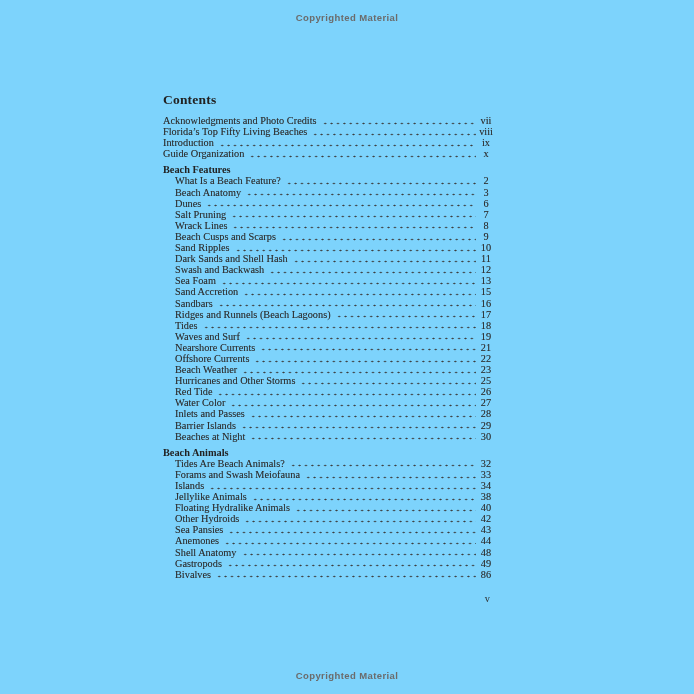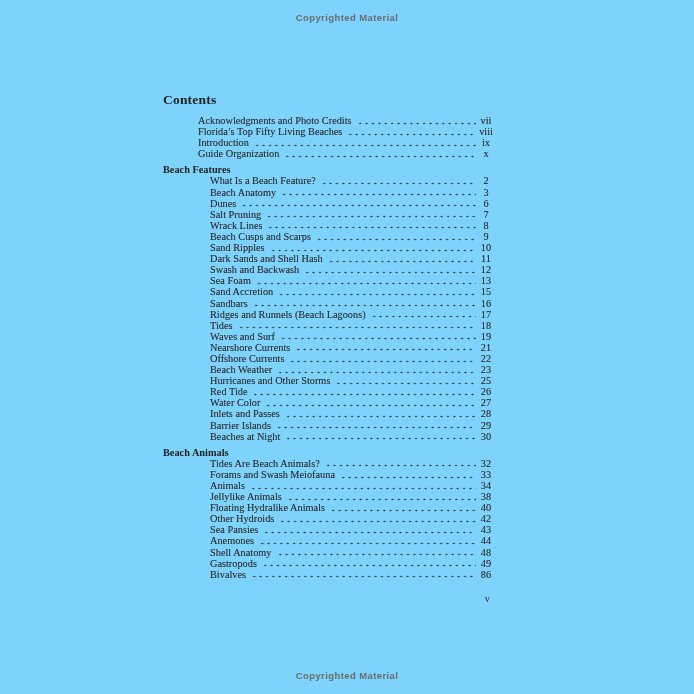--- a/index.html
+++ b/index.html
@@ -54,21 +54,20 @@
   }
   .toc-row {
     display: flex;
     align-items: baseline;
     white-space: nowrap;
   }
   .toc-row.indent { padding-left: 12px; }
   .toc-title {
     flex: 0 0 auto;
     text-shadow: 0 0 0.4px rgba(40,40,40,0.4);
-    margin-left: 35px;
   }
   .toc-leader {
     flex: 1 1 auto;
     min-width: 8px;
     height: 3px;
     align-self: flex-end;
     margin: 0 3px 1.5px 5px;
     background-image: radial-gradient(circle, #3c3c3c 0.85px, rgba(0,0,0,0) 1.05px);
     background-size: 6.4px 3px;
     background-repeat: repeat-x;
@@ -244,21 +243,21 @@
           <span class="toc-title">Tides Are Beach Animals?</span>
           <span class="toc-leader"></span>
           <span class="toc-page">32</span>
         </div>
         <div class="toc-row indent">
           <span class="toc-title">Forams and Swash Meiofauna</span>
           <span class="toc-leader"></span>
           <span class="toc-page">33</span>
         </div>
         <div class="toc-row indent">
-          <span class="toc-title">Animals</span>
+          <span class="toc-title">Islands</span>
           <span class="toc-leader"></span>
           <span class="toc-page">34</span>
         </div>
         <div class="toc-row indent">
           <span class="toc-title">Jellylike Animals</span>
           <span class="toc-leader"></span>
           <span class="toc-page">38</span>
         </div>
         <div class="toc-row indent">
           <span class="toc-title">Floating Hydralike Animals</span>

